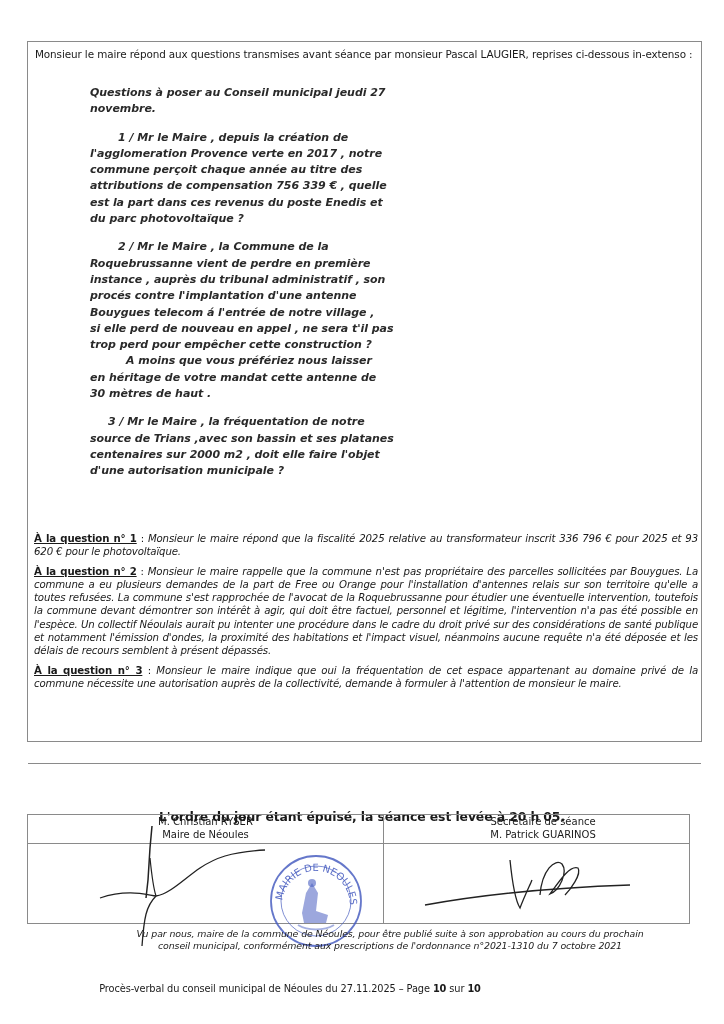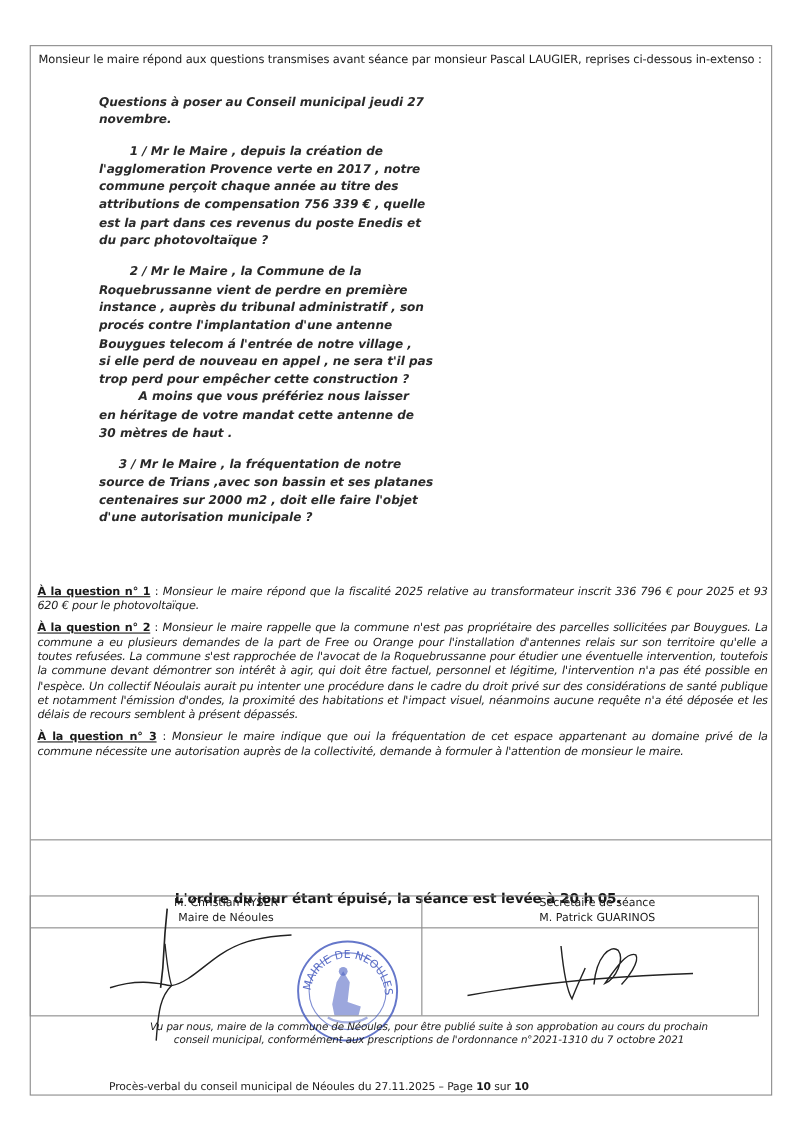--- a/index.html
+++ b/index.html
@@ -1,18 +1,18 @@
 <!DOCTYPE html>
 <html><head>
 <meta charset="utf-8">
 <style>
   html, body { margin: 0; padding: 0; background: #ffffff; }
   body { width: 724px; height: 1024px; position: relative; overflow: hidden; color: #1a1a1a; font-family: "DejaVu Sans", sans-serif; }
 
-  .main-box { position: absolute; left: 27px; top: 41px; width: 675px; height: 955px; border: 1px solid #8a8a8a; box-sizing: border-box; }
+  .main-box { position: absolute; left: 27px; top: 41px; width: 675px; height: 701px; border: 1px solid #8a8a8a; box-sizing: border-box; }
   .main-box .divider { position: absolute; left: 0; right: 0; top: 721px; border-top: 1px solid #8a8a8a; }
 
   .intro { position: absolute; left: 7px; top: 6px; width: 660px; font-size: 10.4px; line-height: 13.5px; letter-spacing: -0.1px; }
 
   .questions { position: absolute; left: 62px; top: 43px; width: 320px; font-style: italic; font-weight: bold; font-size: 11px; line-height: 16.3px; color: #2a2a2a; letter-spacing: -0.05px; }
   .questions p { margin: 0; }
   .q-head { margin-bottom: 12px !important; }
   .q-block { margin-bottom: 12px !important; }
   .indent1 { padding-left: 28px; }
   .indent2 { padding-left: 36px; }

